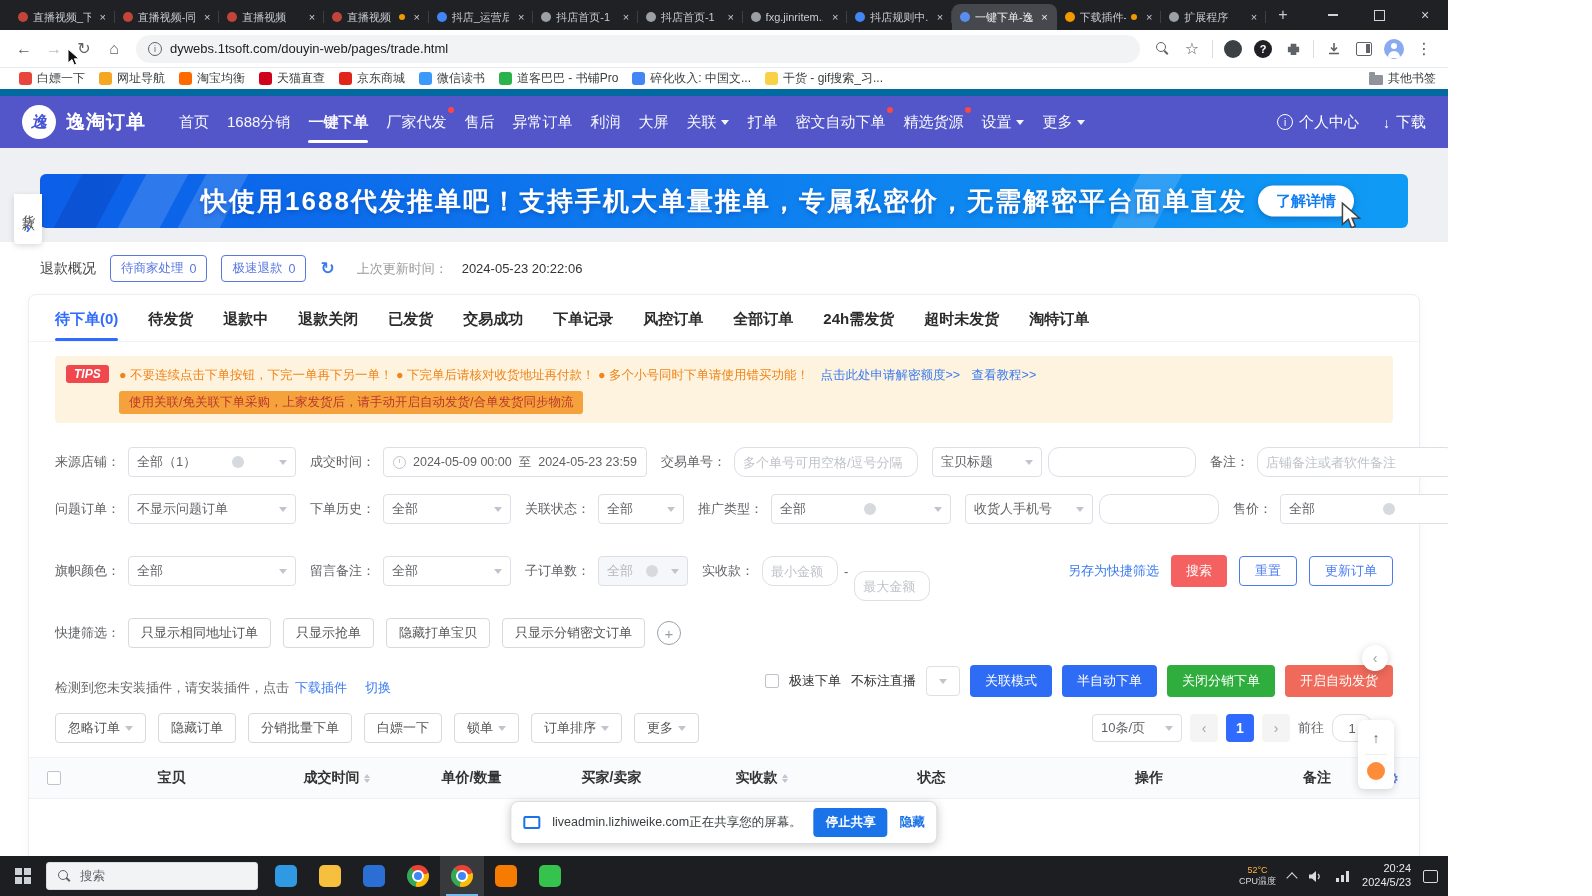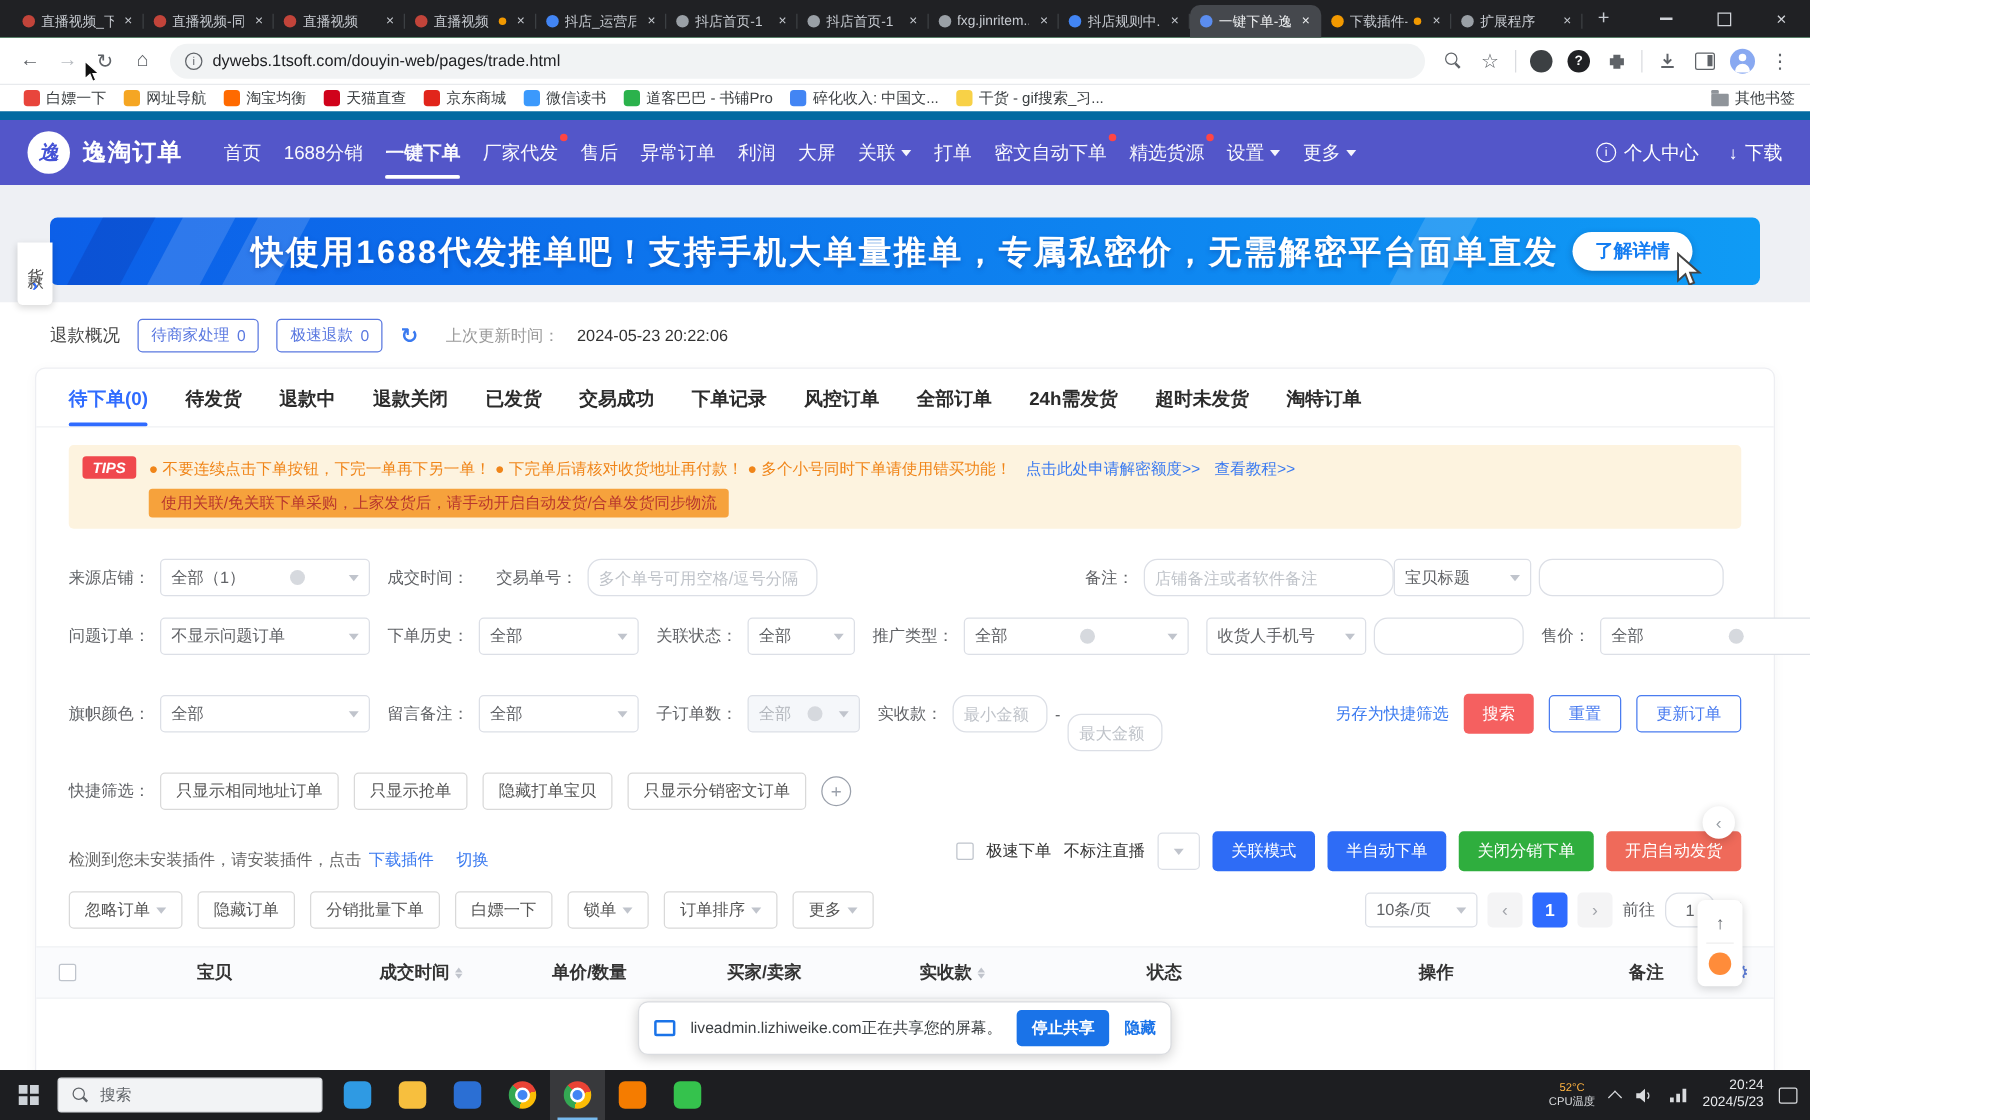--- a/index.html
+++ b/index.html
@@ -589,35 +589,41 @@
           <div class="grp">
             <span class="lbl">来源店铺：</span>
             <div class="sel" style="width:168px">
               <span class="val">全部（1）</span>
               <span class="gdot"></span>
               <span class="caret"></span>
             </div>
           </div>
           <div class="grp">
             <span class="lbl">成交时间：</span>
+            <div class="datebox">
+              <span class="clock"></span>
+              <span>2024-05-09 00:00</span>
+              <span>至</span>
+              <span>2024-05-23 23:59</span>
+            </div>
           </div>
           <div class="grp">
             <span class="lbl">交易单号：</span>
             <input class="inp" style="width: 184px;" placeholder="多个单号可用空格/逗号分隔">
+          </div>
+          <div class="grp">
+            <div class="sel" style="width:110px">
+              <span class="val">宝贝标题</span>
+              <span class="caret"></span>
+            </div>
+            <input class="inp" style="width: 148px; margin-left: 6px;">
           </div>
           <div class="grp ml-auto">
             <span class="lbl">备注：</span>
             <input class="inp" style="width: 200px;" placeholder="店铺备注或者软件备注">
-          </div>
-          <div class="grp">
-            <div class="sel" style="width:110px">
-              <span class="val">宝贝标题</span>
-              <span class="caret"></span>
-            </div>
-            <input class="inp" style="width: 148px; margin-left: 6px;">
           </div>
         </div>
 
         <div class="frow">
           <div class="grp">
             <span class="lbl">问题订单：</span>
             <div class="sel" style="width:168px">
               <span class="val">不显示问题订单</span>
               <span class="caret"></span>
             </div>

